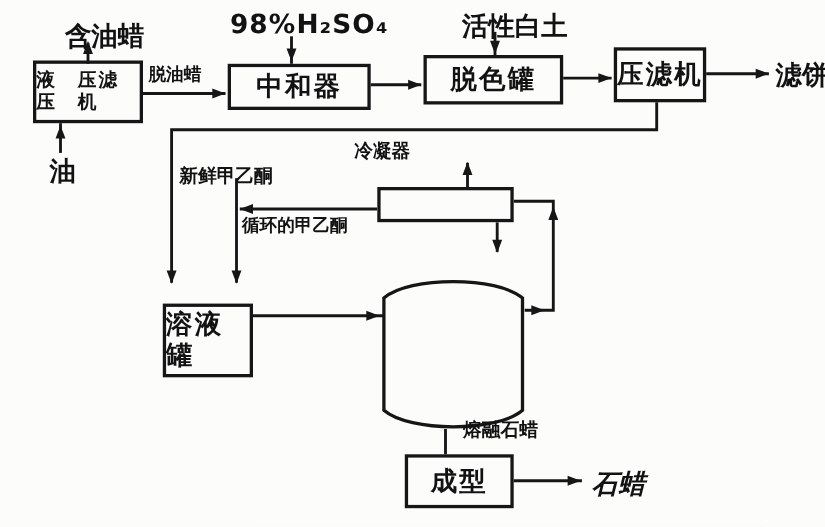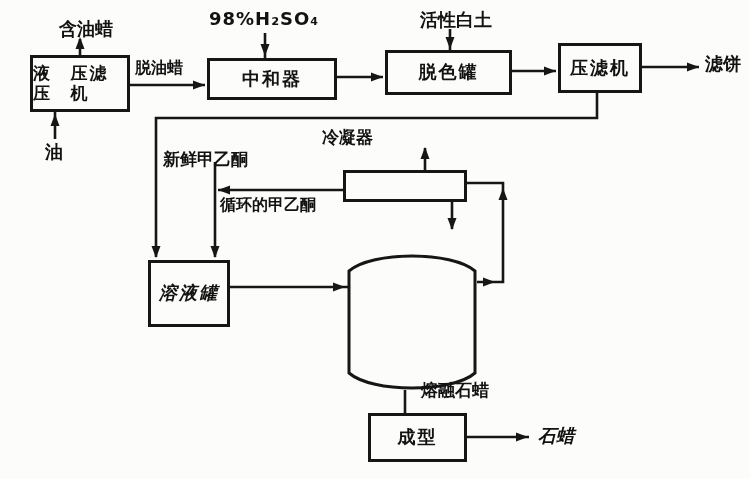--- a/index.html
+++ b/index.html
@@ -10,21 +10,21 @@
   }
   .wires{position:absolute;left:0;top:0;width:750px;height:479px;}
   .node{
     position:absolute;border:3px solid #161616;background:transparent;
     display:flex;flex-direction:row;align-items:center;justify-content:center;
     font-weight:bold;line-height:1.15;letter-spacing:2px;
   }
   .lbl{
     position:absolute;font-weight:bold;white-space:nowrap;
   }
-  .fs18{font-size:18px;} .fs17{font-size:17px;} .fs16{font-size:16px;}
+  .fs18{font-size:24px;} .fs17{font-size:17px;} .fs16{font-size:16px;}
   .cond-box{
     position:absolute;border:3px solid #161616;background:#fcfcfa;
   }
   .evap-label{
     position:absolute;font-weight:bold;font-size:18px;letter-spacing:3px;
   }
 </style>
 </head>
 <body>
 
@@ -105,21 +105,21 @@
   <div class="node fs18" style="left:385px;top:50px;width:121px;height:39px;">
     <span>脱色罐</span>
   </div>
 
   <div class="node fs18" style="left:558px;top:43px;width:78px;height:44px;">
     <span>压滤机</span>
   </div>
 
   <div class="cond-box" style="left:343px;top:170px;width:118px;height:26px;"></div>
 
-  <div class="node fs18" style="left:148px;top:260px;width:76px;height:61px;font-style:italic;">
+  <div class="node fs18" style="left:148px;top:276px;width:76px;height:61px;">
     <span>溶液罐</span>
   </div>
 
   <div class="node fs18" style="left:368px;top:413px;width:93px;height:43px;">
     <span>成型</span>
   </div>
 
 
   <div class="lbl fs18" style="left:59px;top:17px;">含油蜡</div>
 

